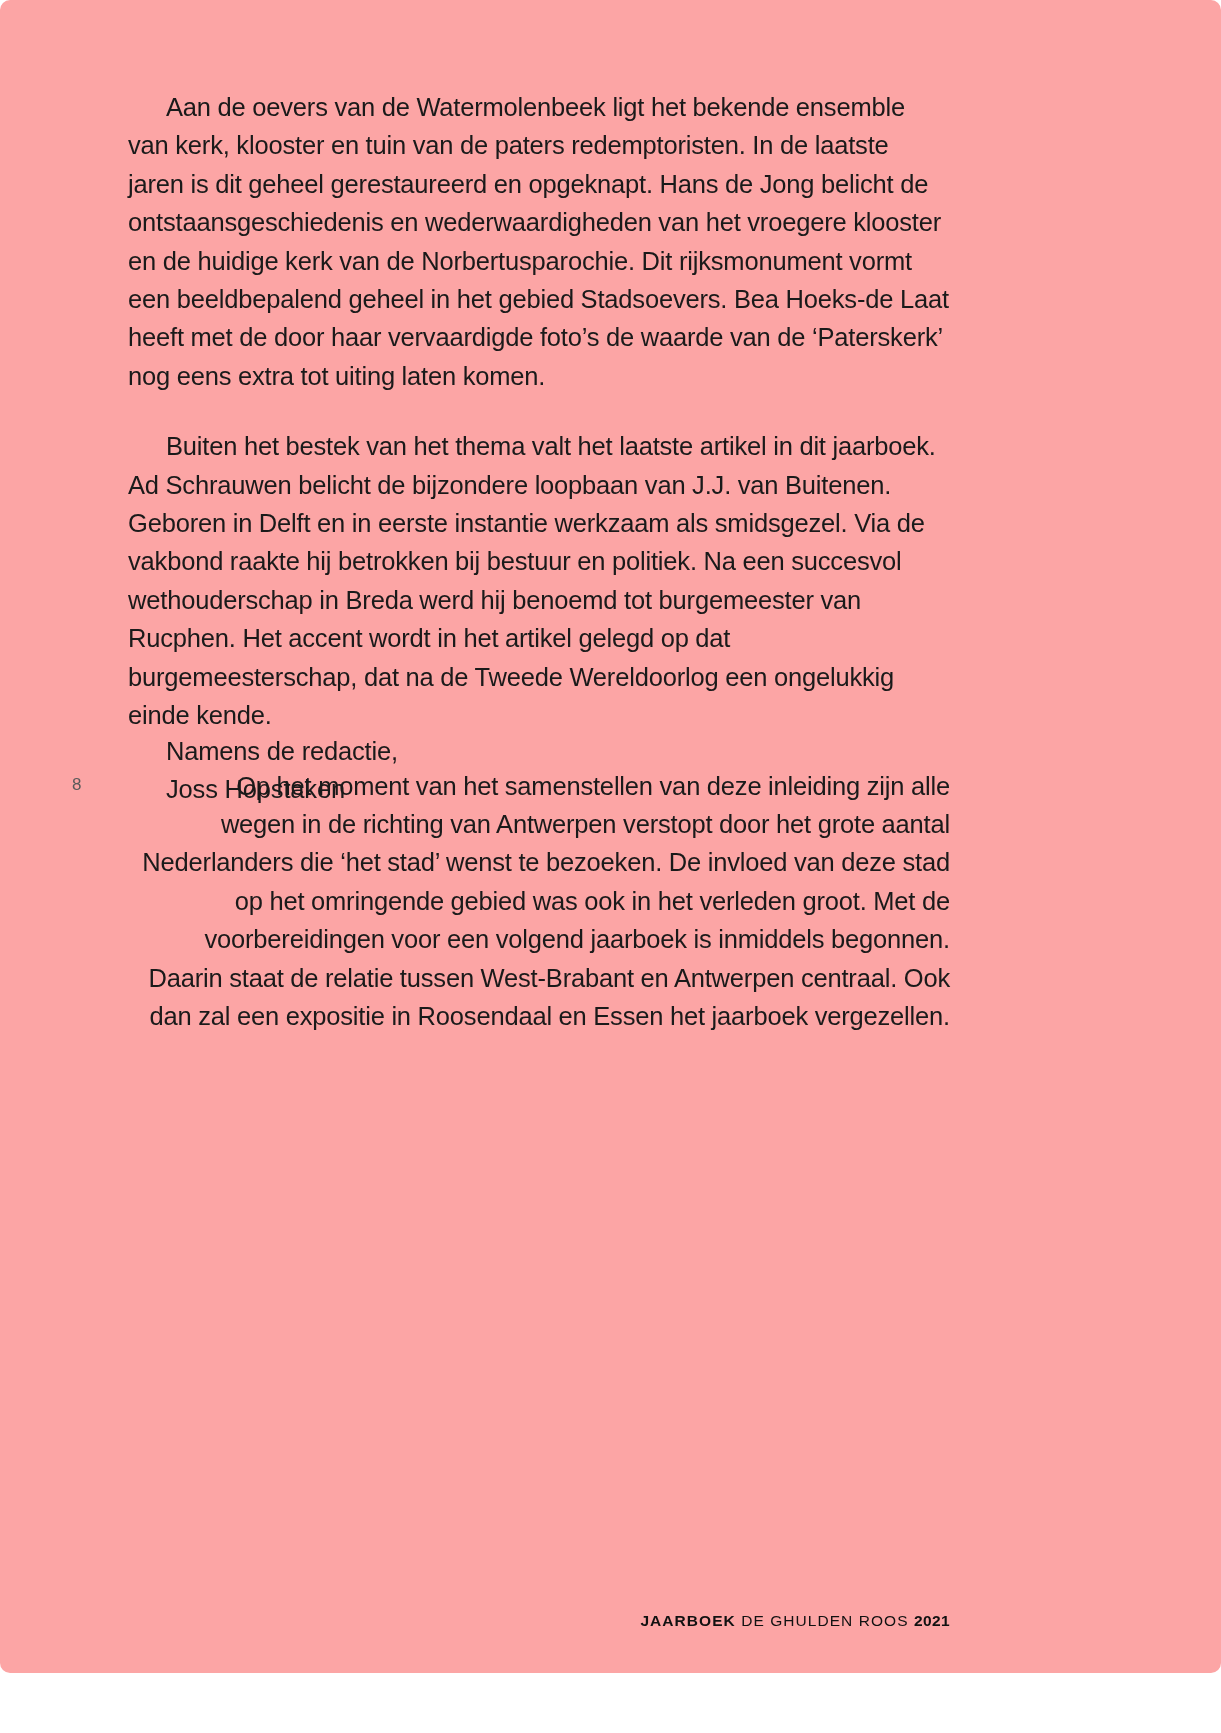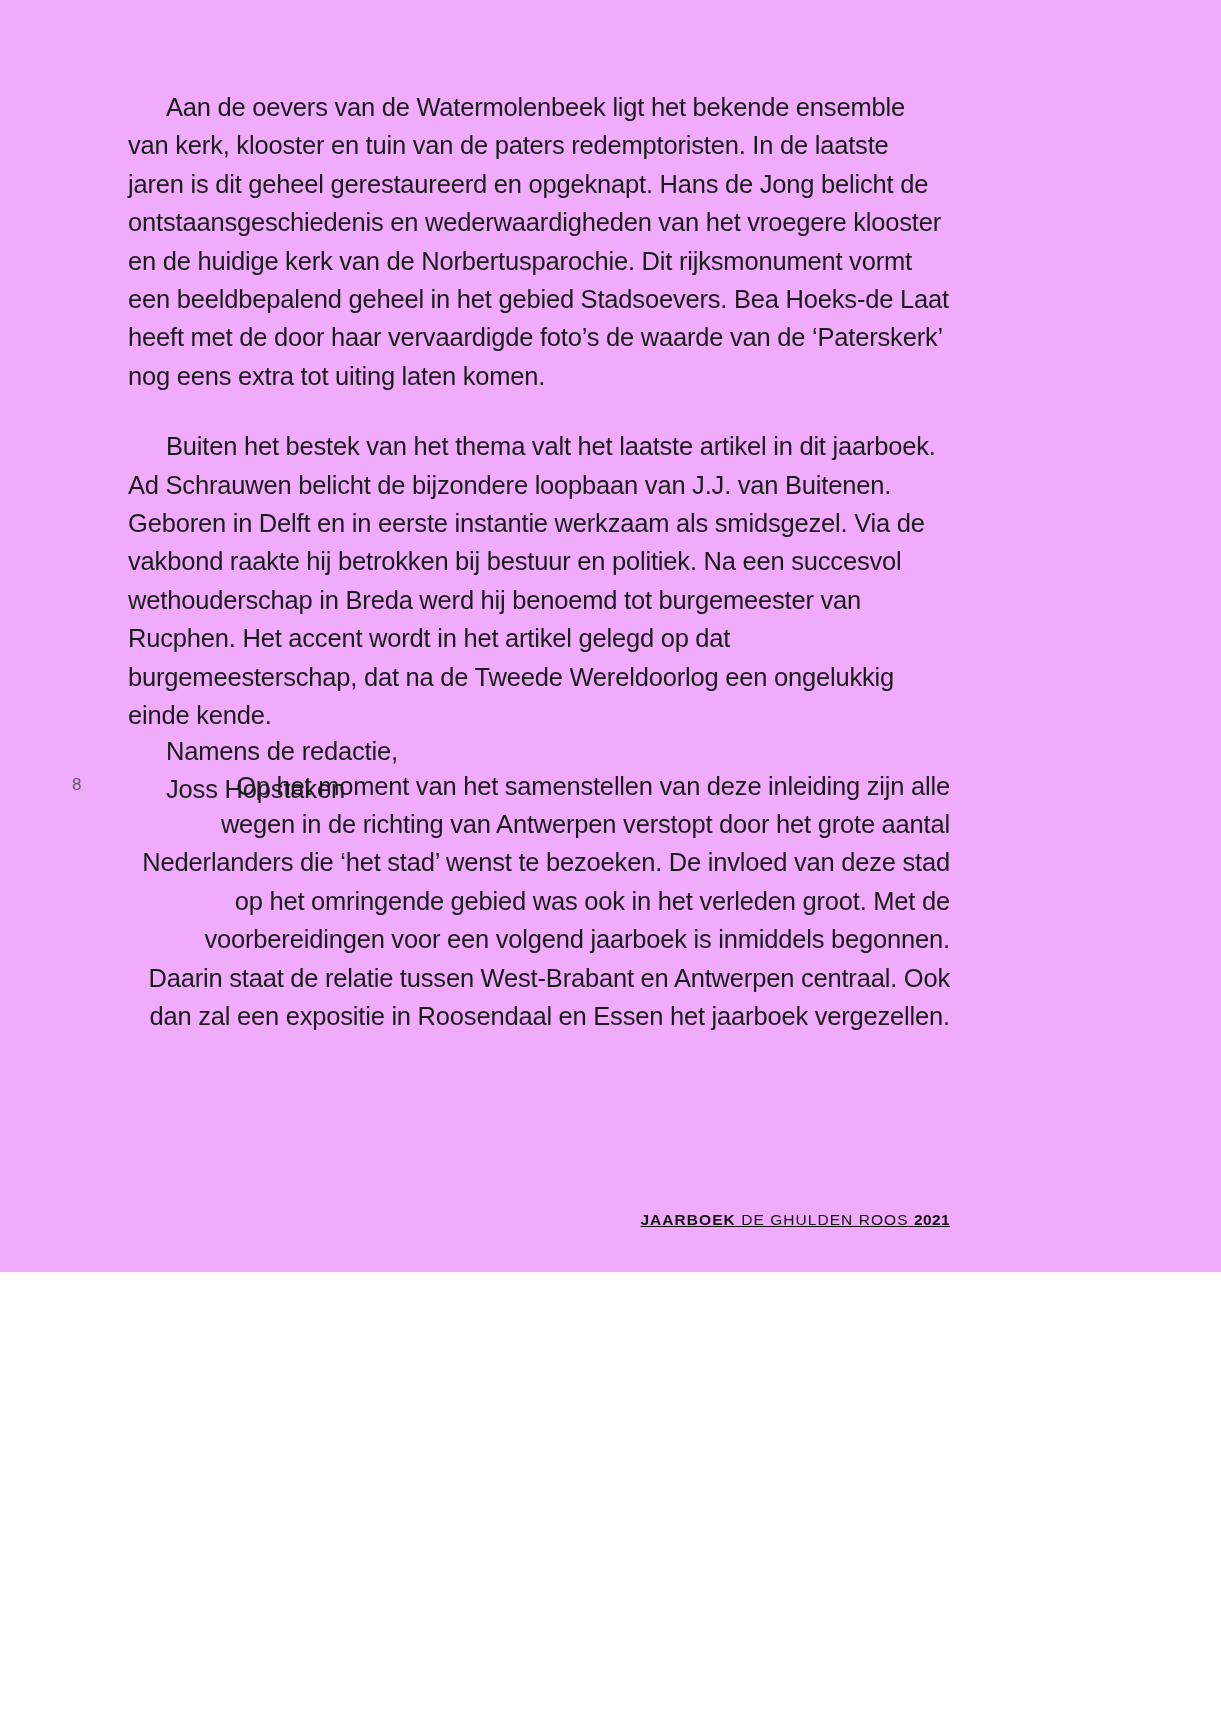--- a/index.html
+++ b/index.html
@@ -3,25 +3,26 @@
 <meta charset="utf-8">
 <style>
   html, body {
     margin: 0;
     padding: 0;
     background: #ffffff;
   }
   .page {
     position: relative;
     width: 1221px;
-    height: 1272px;
-    background: #f0abfc;
+    height: 1673px;
+    background: #fca5a5;
     overflow: hidden;
     font-family: "Liberation Sans", sans-serif;
     color: #111111;
+    border-radius: 10px;
   }
   .text-column {
     position: absolute;
     left: 128px;
     top: 88px;
     width: 822px;
   }
   .paragraph {
     font-family: "Liberation Sans", sans-serif;
     font-size: 25.5px;
@@ -63,21 +64,20 @@
   }
   .footer {
     position: absolute;
     right: 271px;
     bottom: 43px;
     font-family: "Liberation Sans", sans-serif;
     font-size: 15.5px;
     letter-spacing: 1.05px;
     color: #111111;
     white-space: nowrap;
-    text-decoration: underline;
   }
   .footer .ft-strong {
     font-weight: bold;
     letter-spacing: 1.05px;
   }
   .footer .ft-reg {
     font-weight: normal;
   }
   .footer .ft-year {
     font-weight: bold;

